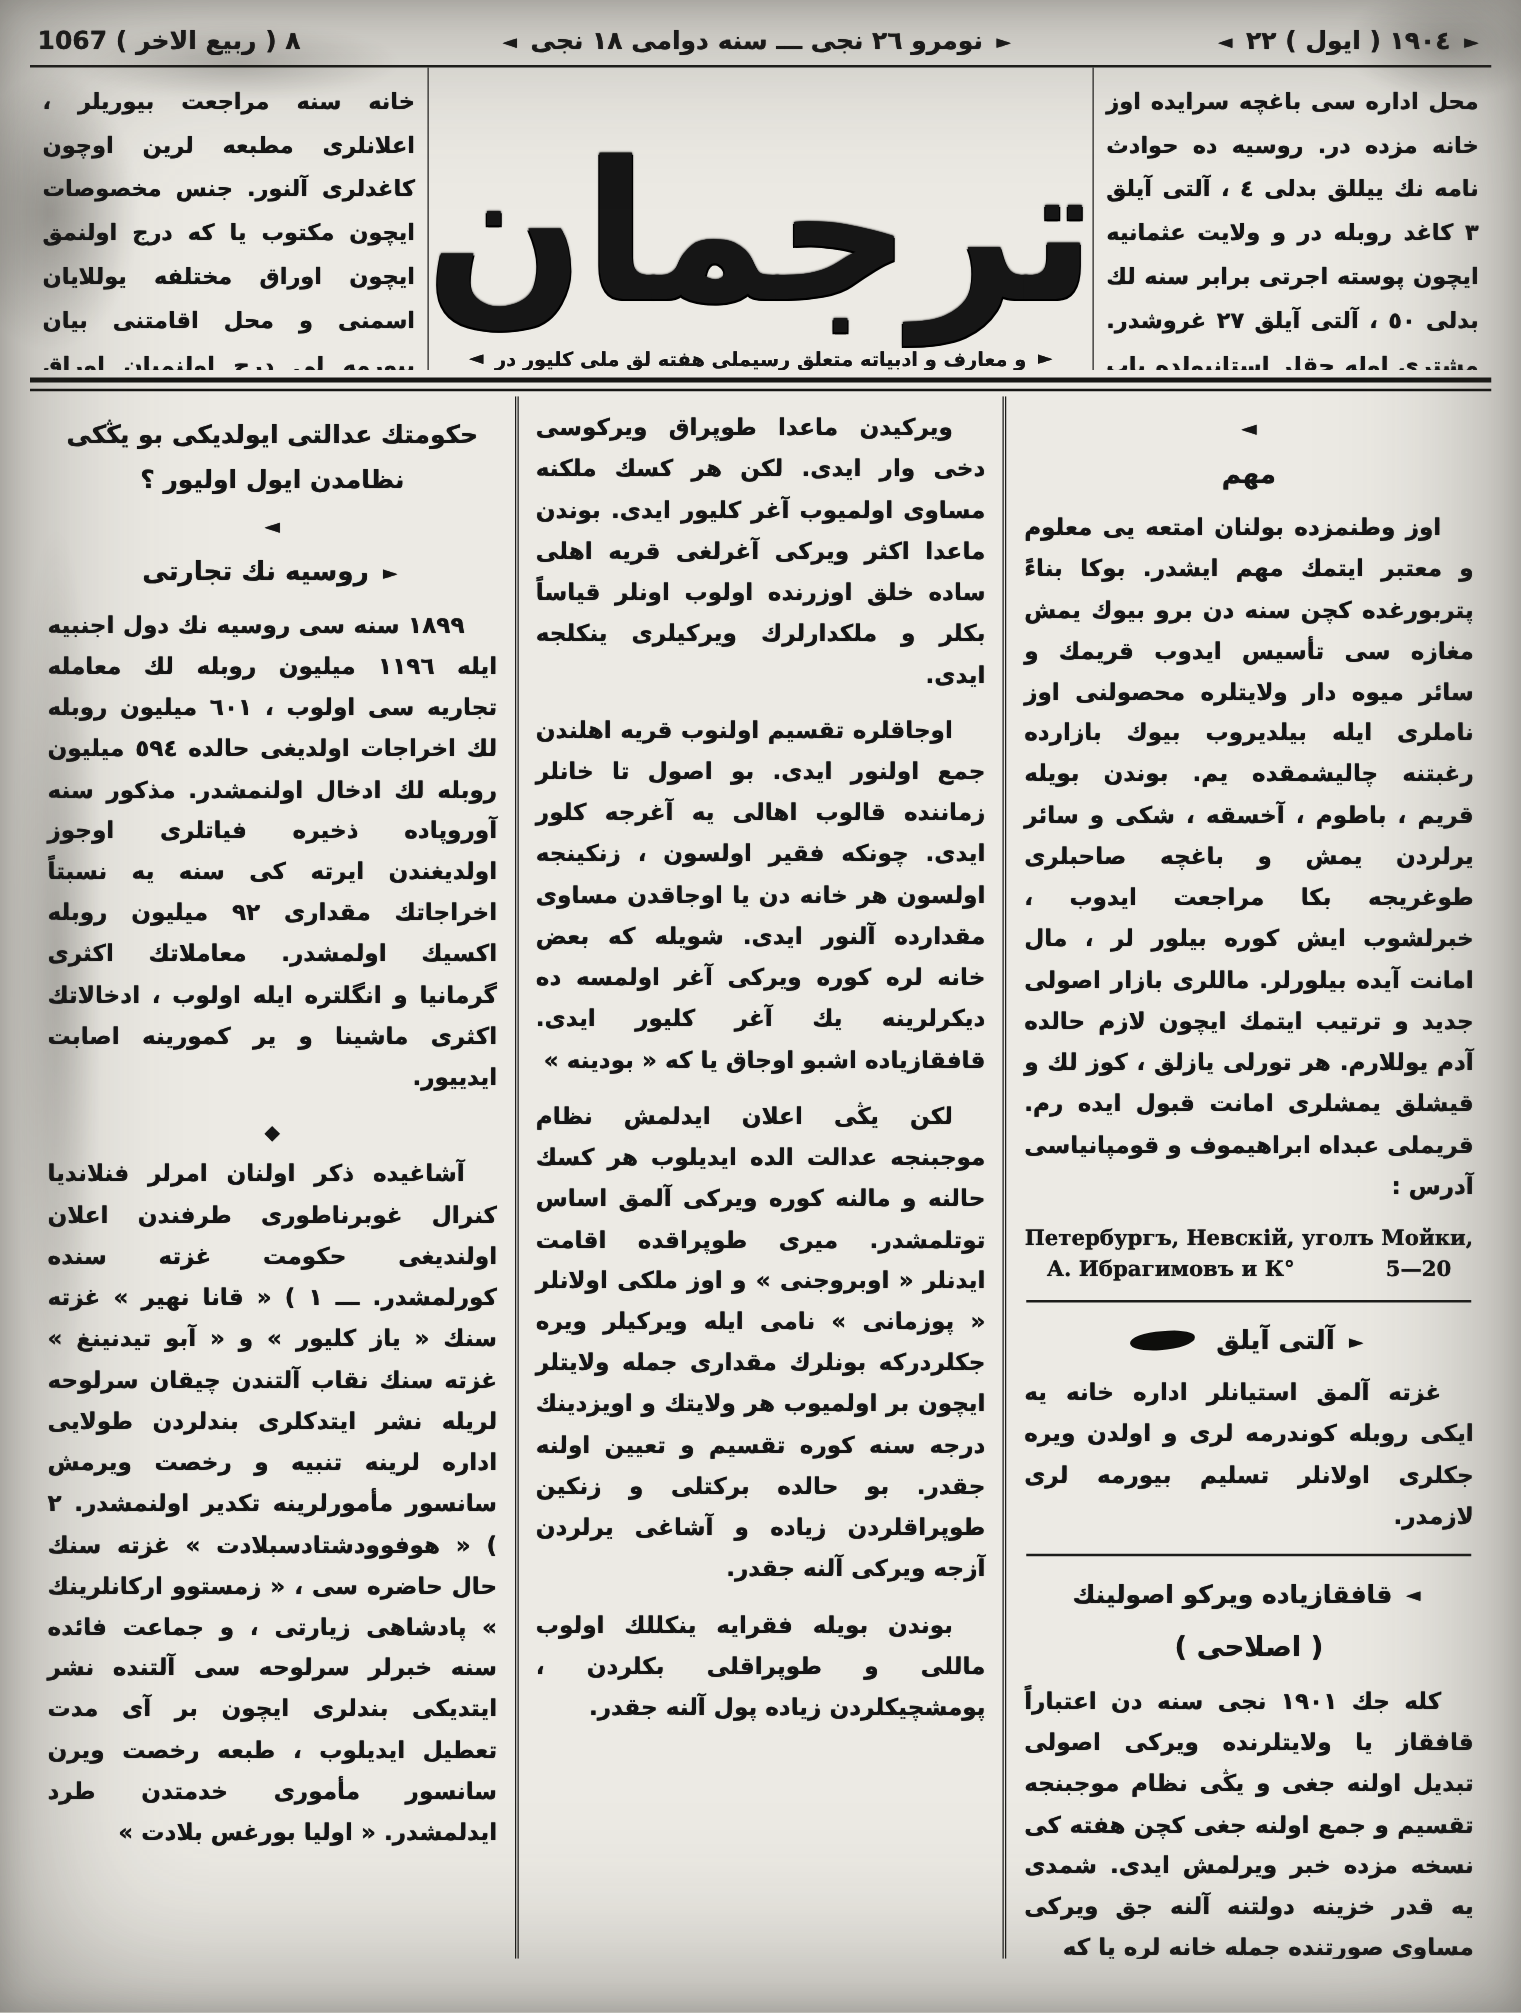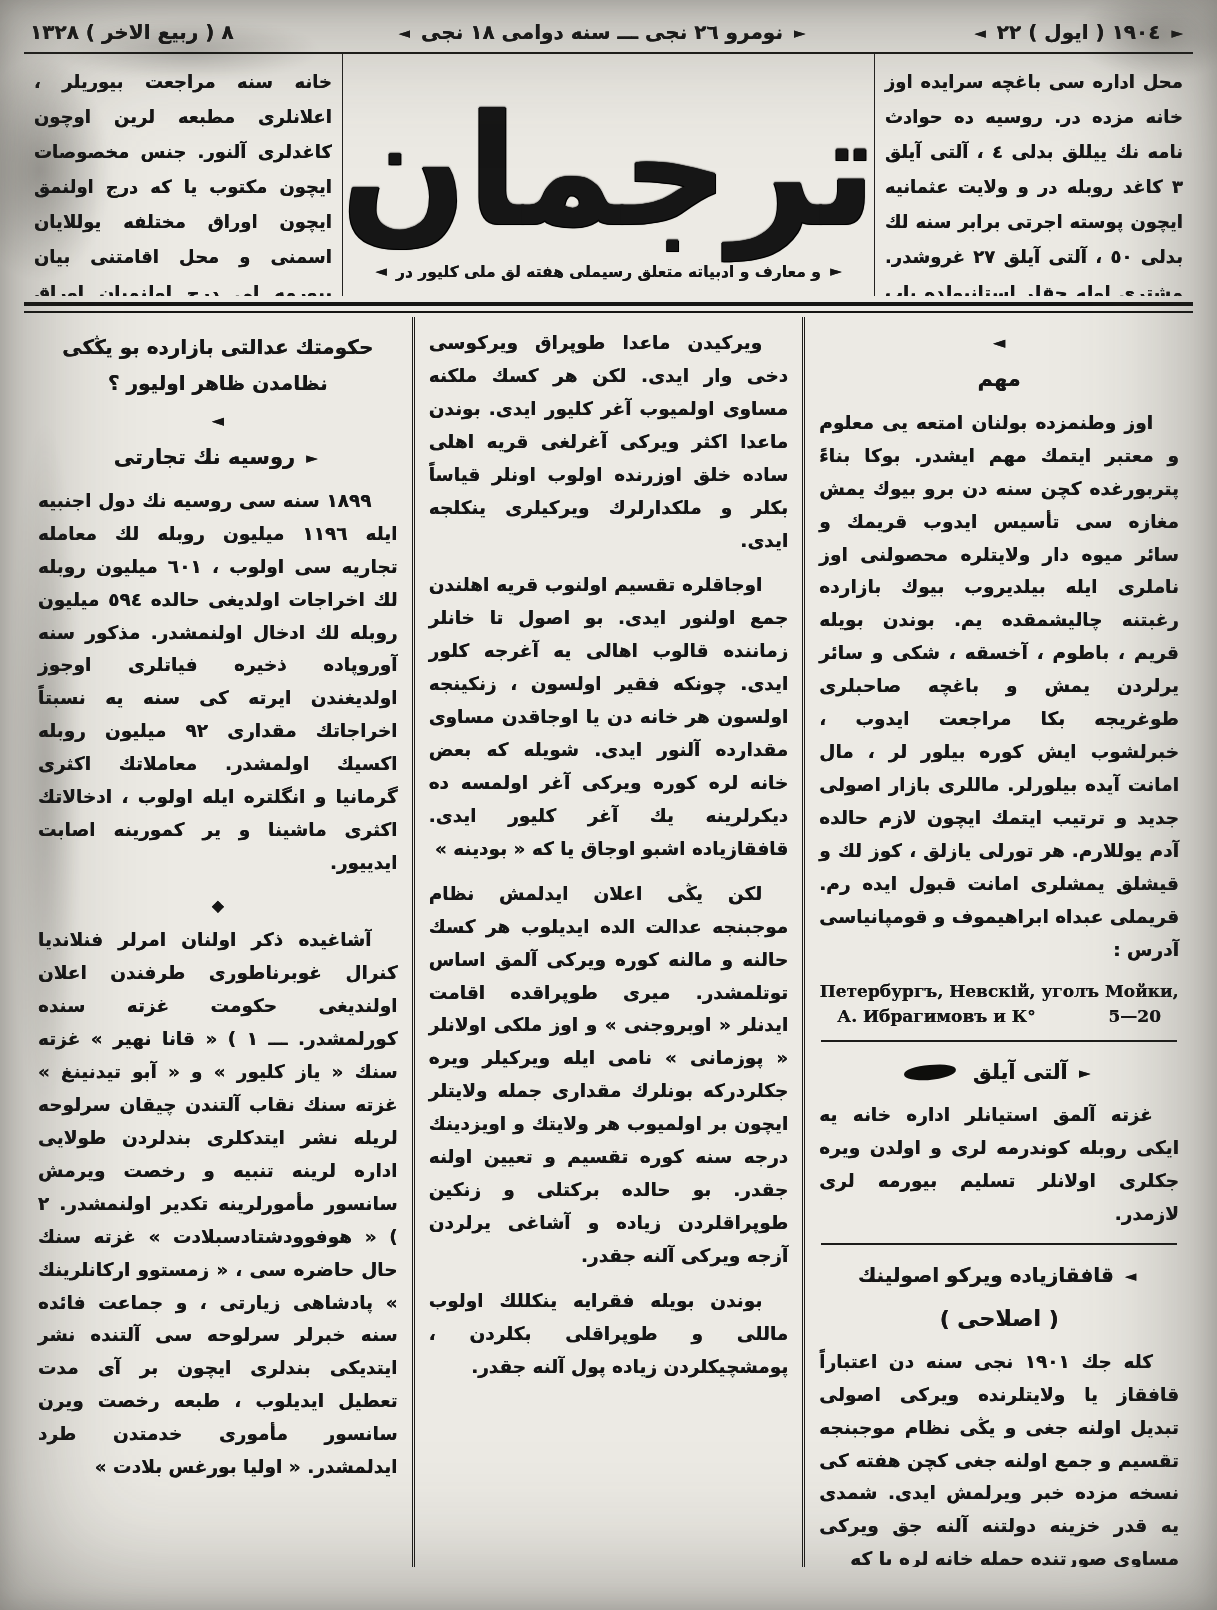--- a/index.html
+++ b/index.html
@@ -39,21 +39,21 @@
 
   
   .masthead{display:flex;align-items:stretch;height:242px;}
   .flank{
     width:318px;box-sizing:border-box;
     font-size:18px;line-height:1.95;font-weight:bold;
     text-align:justify;padding:10px 10px 0 10px;overflow:hidden;
     text-shadow:0 0 .6px currentColor;
   }
   .center-head{
-    flex:1;display:flex;flex-direction:column;align-items:center;justify-content:center;
+    flex:1;display:flex;flex-direction:column;align-items:center;justify-content:flex-end;
     border-right:1px solid #232220;border-left:1px solid #232220;
     padding-top:17px;overflow:hidden;
   }
   .np-title{
     margin:0;font-size:148px;line-height:1.15;font-weight:bold;
     letter-spacing:-2px;
     text-shadow:0 0 1px #000,0 0 2px #000,1px 1px 0 #000,-1px 1px 0 #000;
     transform:scaleY(1.04);
   }
   .np-subtitle{
@@ -102,21 +102,21 @@
         <span class="orn">►</span>
         <span>١٩٠٤ ( ايول ) ٢٢</span>
         <span class="orn">◄</span>
       </span>
       <span class="dseg">
         <span class="orn">►</span>
         <span>نومرو ٢٦ نجى ـــ سنه دوامى ١٨ نجى</span>
         <span class="orn">◄</span>
       </span>
       <span class="dseg">
-        <span>٨ ( ربيع الاخر ) ١٣٢٨</span>
+        <span>٨ ( ربيع الاخر ) 1067</span>
       </span>
     </div>
     <div class="rule-thin"></div>
 
     <section class="masthead">
       <div class="flank">
         <span>محل اداره سى باغچه سرايده اوز خانه مزده در. روسيه ده حوادث نامه نك ييللق بدلى ٤ ، آلتى آيلق ٣ كاغد روبله در و ولايت عثمانيه ايچون پوسته اجرتى برابر سنه لك بدلى ٥٠ ، آلتى آيلق ٢٧ غروشدر. مشترى اوله جقلر استانبولده باب عالى جاده سنده « شمس » كتب خانه سنه مراجعت ايده بيلورلر. سياسيات</span>
       </div>
       <div class="center-head">
         <h1 class="np-title">ترجمان</h1>
@@ -163,21 +163,21 @@
       </div>
 
       <div class="col">
         <p>ويركيدن ماعدا طوپراق ويركوسى دخى وار ايدى. لكن هر كسك ملكنه مساوى اولميوب آغر كليور ايدى. بوندن ماعدا اكثر ويركى آغرلغى قريه اهلى ساده خلق اوزرنده اولوب اونلر قياساً بكلر و ملكدارلرك ويركيلرى ينكلجه ايدى.</p>
         <p>اوجاقلره تقسيم اولنوب قريه اهلندن جمع اولنور ايدى. بو اصول تا خانلر زماننده قالوب اهالى يه آغرجه كلور ايدى. چونكه فقير اولسون ، زنكينجه اولسون هر خانه دن يا اوجاقدن مساوى مقدارده آلنور ايدى. شويله كه بعض خانه لره كوره ويركى آغر اولمسه ده ديكرلرينه يك آغر كليور ايدى. قافقازياده اشبو اوجاق يا كه « بودينه »</p>
         <p>لكن يڭى اعلان ايدلمش نظام موجبنجه عدالت الده ايديلوب هر كسك حالنه و مالنه كوره ويركى آلمق اساس توتلمشدر. ميرى طوپراقده اقامت ايدنلر « اوبروجنى » و اوز ملكى اولانلر « پوزمانى » نامى ايله ويركيلر ويره جكلردركه بونلرك مقدارى جمله ولايتلر ايچون بر اولميوب هر ولايتك و اويزدينك درجه سنه كوره تقسيم و تعيين اولنه جقدر. بو حالده بركتلى و زنكين طوپراقلردن زياده و آشاغى يرلردن آزجه ويركى آلنه جقدر.</p>
         <p>بوندن بويله فقرايه ينكللك اولوب ماللى و طوپراقلى بكلردن ، پومشچيكلردن زياده پول آلنه جقدر.</p>
       </div>
 
       <div class="col">
-        <h3 class="h-article">حكومتك عدالتى بازارده بو يڭكى نظامدن ظاهر اوليور ؟</h3>
+        <h3 class="h-article">حكومتك عدالتى ايولديكى بو يڭكى نظامدن ايول اوليور ؟</h3>
         <div class="orn-line">◄</div>
         <h3 class="sec">
           <span class="orn">►</span>
           <span>روسيه نك تجارتى</span>
         </h3>
         <p>١٨٩٩ سنه سى روسيه نك دول اجنبيه ايله ١١٩٦ ميليون روبله لك معامله تجاريه سى اولوب ، ٦٠١ ميليون روبله لك اخراجات اولديغى حالده ٥٩٤ ميليون روبله لك ادخال اولنمشدر. مذكور سنه آوروپاده ذخيره فياتلرى اوجوز اولديغندن ايرته كى سنه يه نسبتاً اخراجاتك مقدارى ٩٢ ميليون روبله اكسيك اولمشدر. معاملاتك اكثرى گرمانيا و انگلتره ايله اولوب ، ادخالاتك اكثرى ماشينا و ير كمورينه اصابت ايدييور.</p>
         <div class="orn-line">◆</div>
         <p>آشاغيده ذكر اولنان امرلر فنلانديا كنرال غوبرناطورى طرفندن اعلان اولنديغى حكومت غزته سنده كورلمشدر. ـــ ١ ) « قانا نهير » غزته سنك « ياز كليور » و « آبو تيدنينغ » غزته سنك نقاب آلتندن چيقان سرلوحه لريله نشر ايتدكلرى بندلردن طولايى اداره لرينه تنبيه و رخصت ويرمش سانسور مأمورلرينه تكدير اولنمشدر. ٢ ) « هوفوودشتادسبلادت » غزته سنك حال حاضره سى ، « زمستوو اركانلرينك » پادشاهى زيارتى ، و جماعت فائده سنه خبرلر سرلوحه سى آلتنده نشر ايتديكى بندلرى ايچون بر آى مدت تعطيل ايديلوب ، طبعه رخصت ويرن سانسور مأمورى خدمتدن طرد ايدلمشدر. « اوليا بورغس بلادت »</p>
       </div>
 

